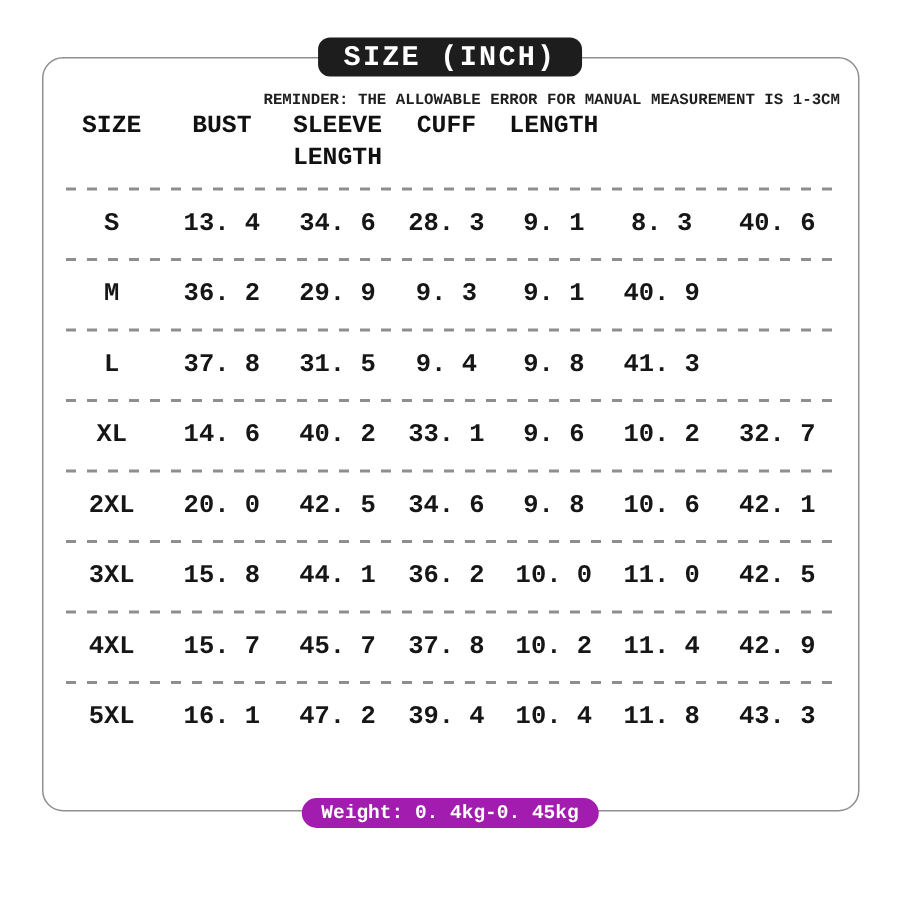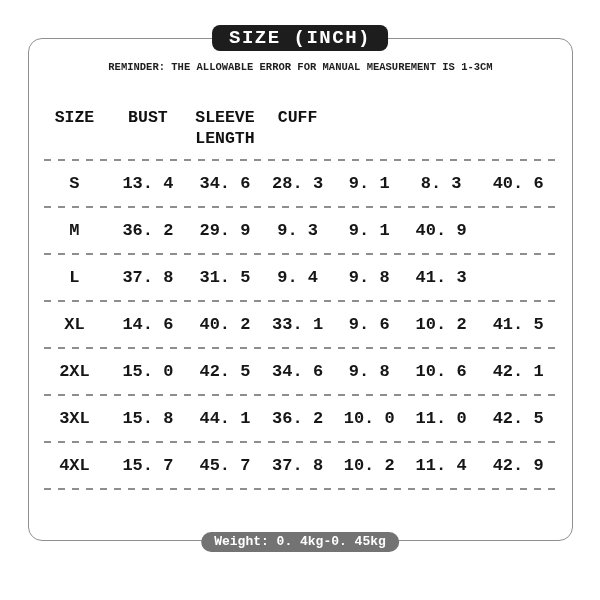--- a/index.html
+++ b/index.html
@@ -31,27 +31,27 @@
     color:#ffffff;
     font-size:19px;
     font-weight:bold;
     letter-spacing:1.5px;
     border-radius:8px;
     white-space:nowrap;
     z-index:3;
   }
   .reminder {
     margin-top:2px;
-    text-align:center;
+    text-align:right;
     font-size:10.5px;
     font-weight:bold;
     color:#1f1f1f;
     white-space:nowrap;
   }
-  .size-table { margin-top:34px; }
+  .size-table { }
   .header-row, .row {
     display:grid;
     grid-template-columns:12.9% 15.4% 14.3% 13.7% 13.9% 13.8% 15.9%;
   }
   .header-row { min-height:52px; align-items:start; }
   .hcell {
     text-align:center;
     font-size:16.5px;
     font-weight:bold;
     line-height:21px;
@@ -69,21 +69,21 @@
     height:2px;
     margin:0 3px;
     background:repeating-linear-gradient(90deg,#8e8e8e 0 7px,transparent 7px 14px);
   }
   .weight-badge {
     position:absolute;
     left:50%; top:532px;
     transform:translateX(-50%);
     height:20px; line-height:20px;
     padding:0 13px;
-    background:#737373;
+    background:#a21caf;
     color:#ffffff;
     font-size:13px;
     font-weight:bold;
     border-radius:10px;
     white-space:nowrap;
     z-index:3;
   }
 </style>
 </head>
 <body>
@@ -95,20 +95,21 @@
   <div class="card">
 
     <div class="reminder">REMINDER: THE ALLOWABLE ERROR FOR MANUAL MEASUREMENT IS 1-3CM</div>
 
     <div class="size-table">
       <div class="header-row">
           <div class="hcell">SIZE</div>
           <div class="hcell">BUST</div>
           <div class="hcell">SLEEVE LENGTH</div>
           <div class="hcell">CUFF</div>
+          <div class="hcell">LENGTH</div>
         </div>
       <div class="divider"></div>
       <div>
           <div class="row">
             <div class="dcell">S</div>
             <div class="dcell">13. 4</div>
             <div class="dcell">34. 6</div>
             <div class="dcell">28. 3</div>
             <div class="dcell">9. 1</div>
             <div class="dcell">8. 3</div>
@@ -133,26 +134,26 @@
             <div class="dcell">41. 3</div>
           </div>
           <div class="divider"></div>
           <div class="row">
             <div class="dcell">XL</div>
             <div class="dcell">14. 6</div>
             <div class="dcell">40. 2</div>
             <div class="dcell">33. 1</div>
             <div class="dcell">9. 6</div>
             <div class="dcell">10. 2</div>
-            <div class="dcell">41. 5</div>
+            <div class="dcell">32. 7</div>
           </div>
           <div class="divider"></div>
           <div class="row">
             <div class="dcell">2XL</div>
-            <div class="dcell">15. 0</div>
+            <div class="dcell">20. 0</div>
             <div class="dcell">42. 5</div>
             <div class="dcell">34. 6</div>
             <div class="dcell">9. 8</div>
             <div class="dcell">10. 6</div>
             <div class="dcell">42. 1</div>
           </div>
           <div class="divider"></div>
           <div class="row">
             <div class="dcell">3XL</div>
             <div class="dcell">15. 8</div>
@@ -166,20 +167,29 @@
           <div class="row">
             <div class="dcell">4XL</div>
             <div class="dcell">15. 7</div>
             <div class="dcell">45. 7</div>
             <div class="dcell">37. 8</div>
             <div class="dcell">10. 2</div>
             <div class="dcell">11. 4</div>
             <div class="dcell">42. 9</div>
           </div>
           <div class="divider"></div>
+          <div class="row">
+            <div class="dcell">5XL</div>
+            <div class="dcell">16. 1</div>
+            <div class="dcell">47. 2</div>
+            <div class="dcell">39. 4</div>
+            <div class="dcell">10. 4</div>
+            <div class="dcell">11. 8</div>
+            <div class="dcell">43. 3</div>
+          </div>
         </div>
     </div>
 
   </div>
 
   <div class="weight-badge">Weight: 0. 4kg-0. 45kg</div>
 
 </div>
 
 </body></html>

